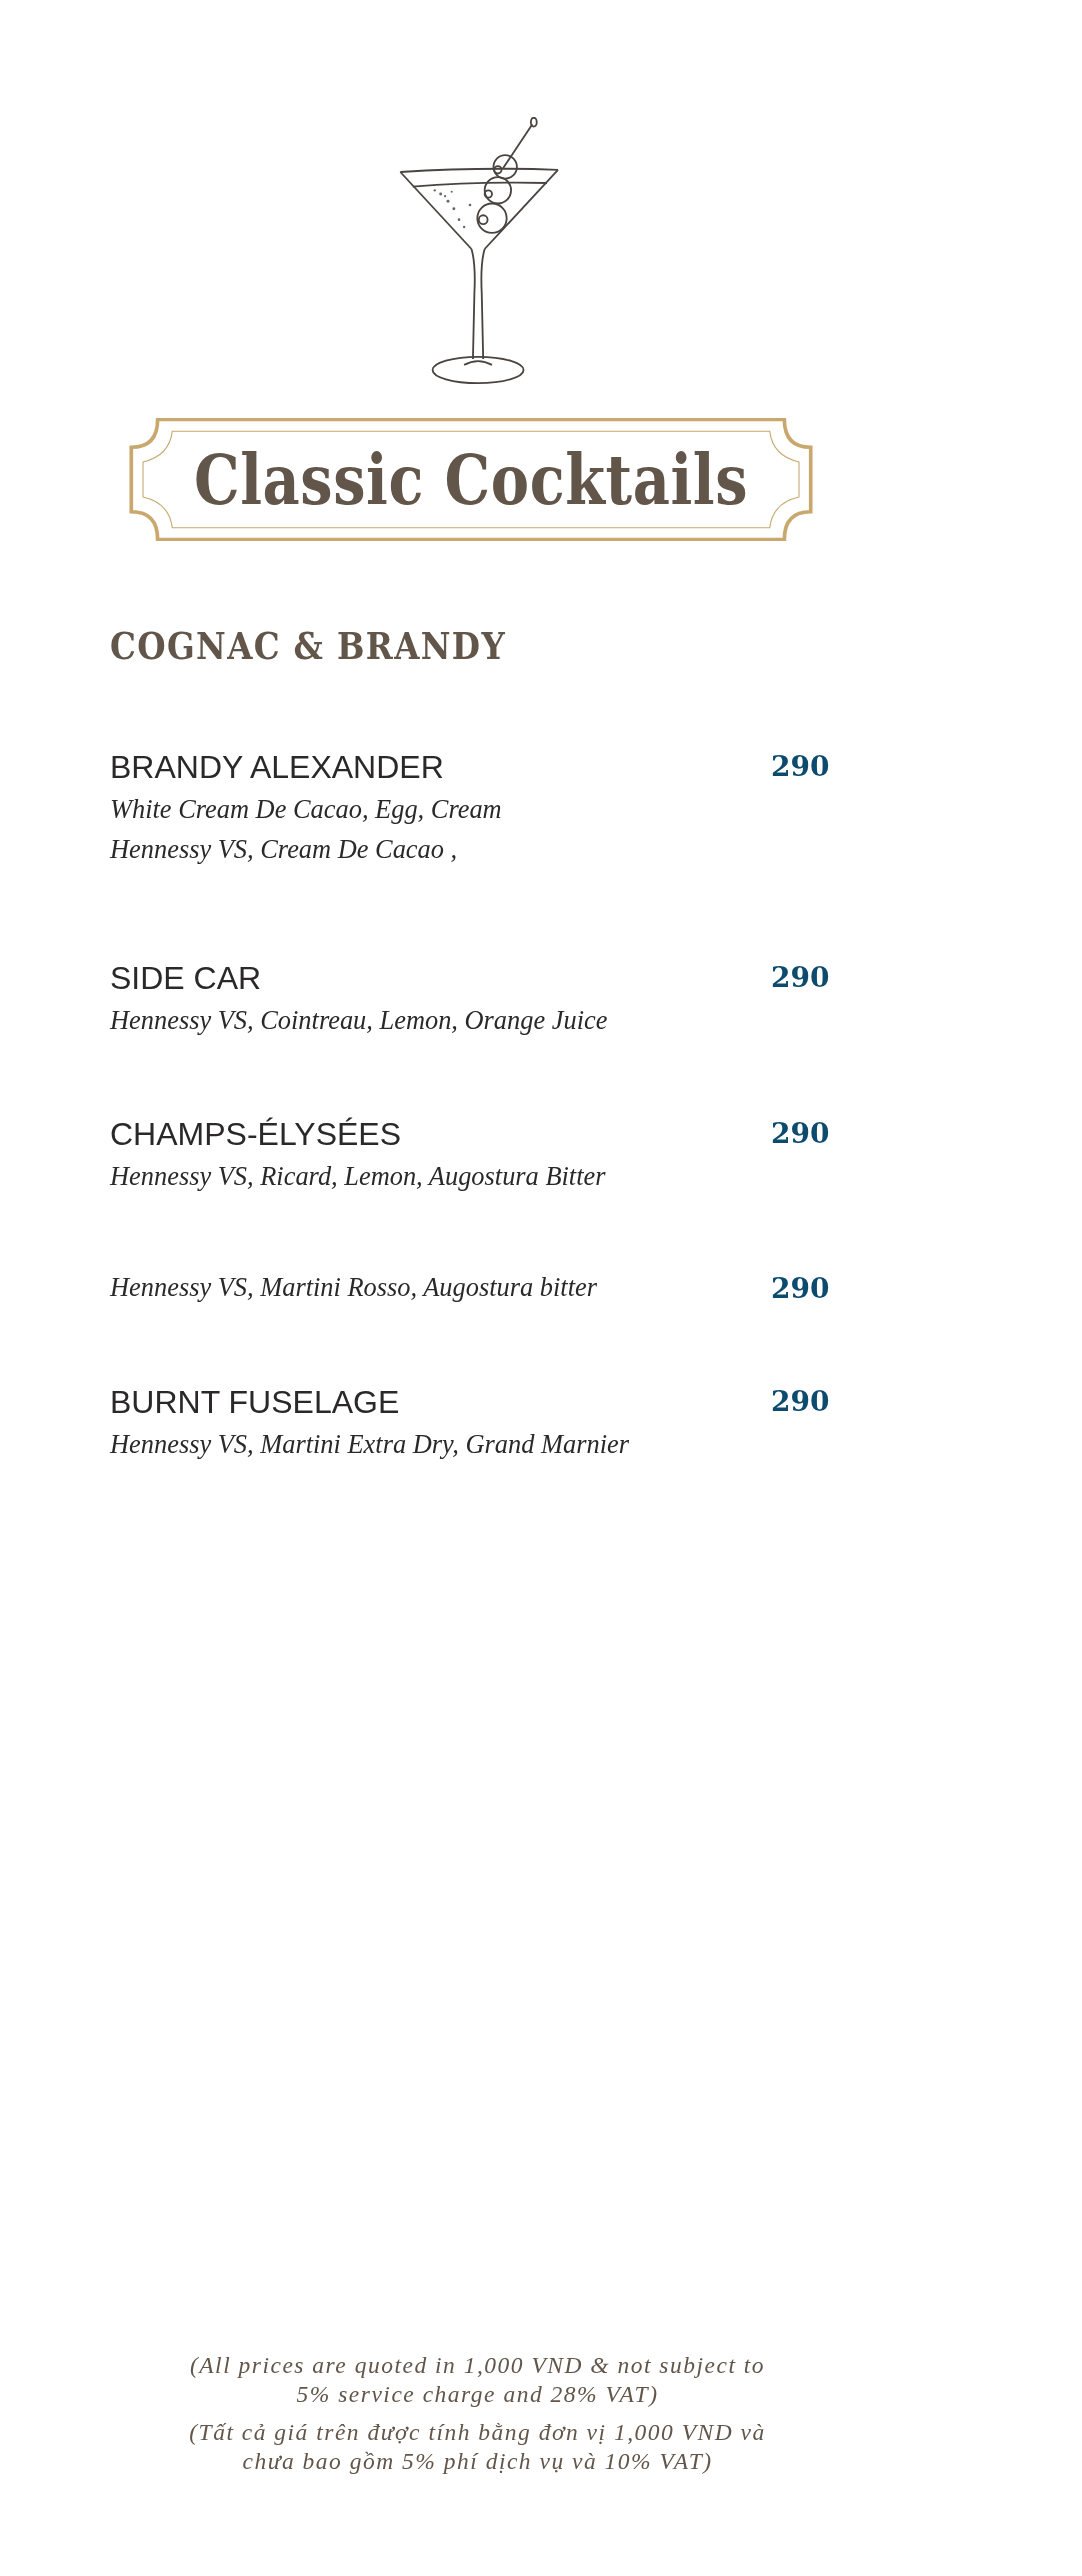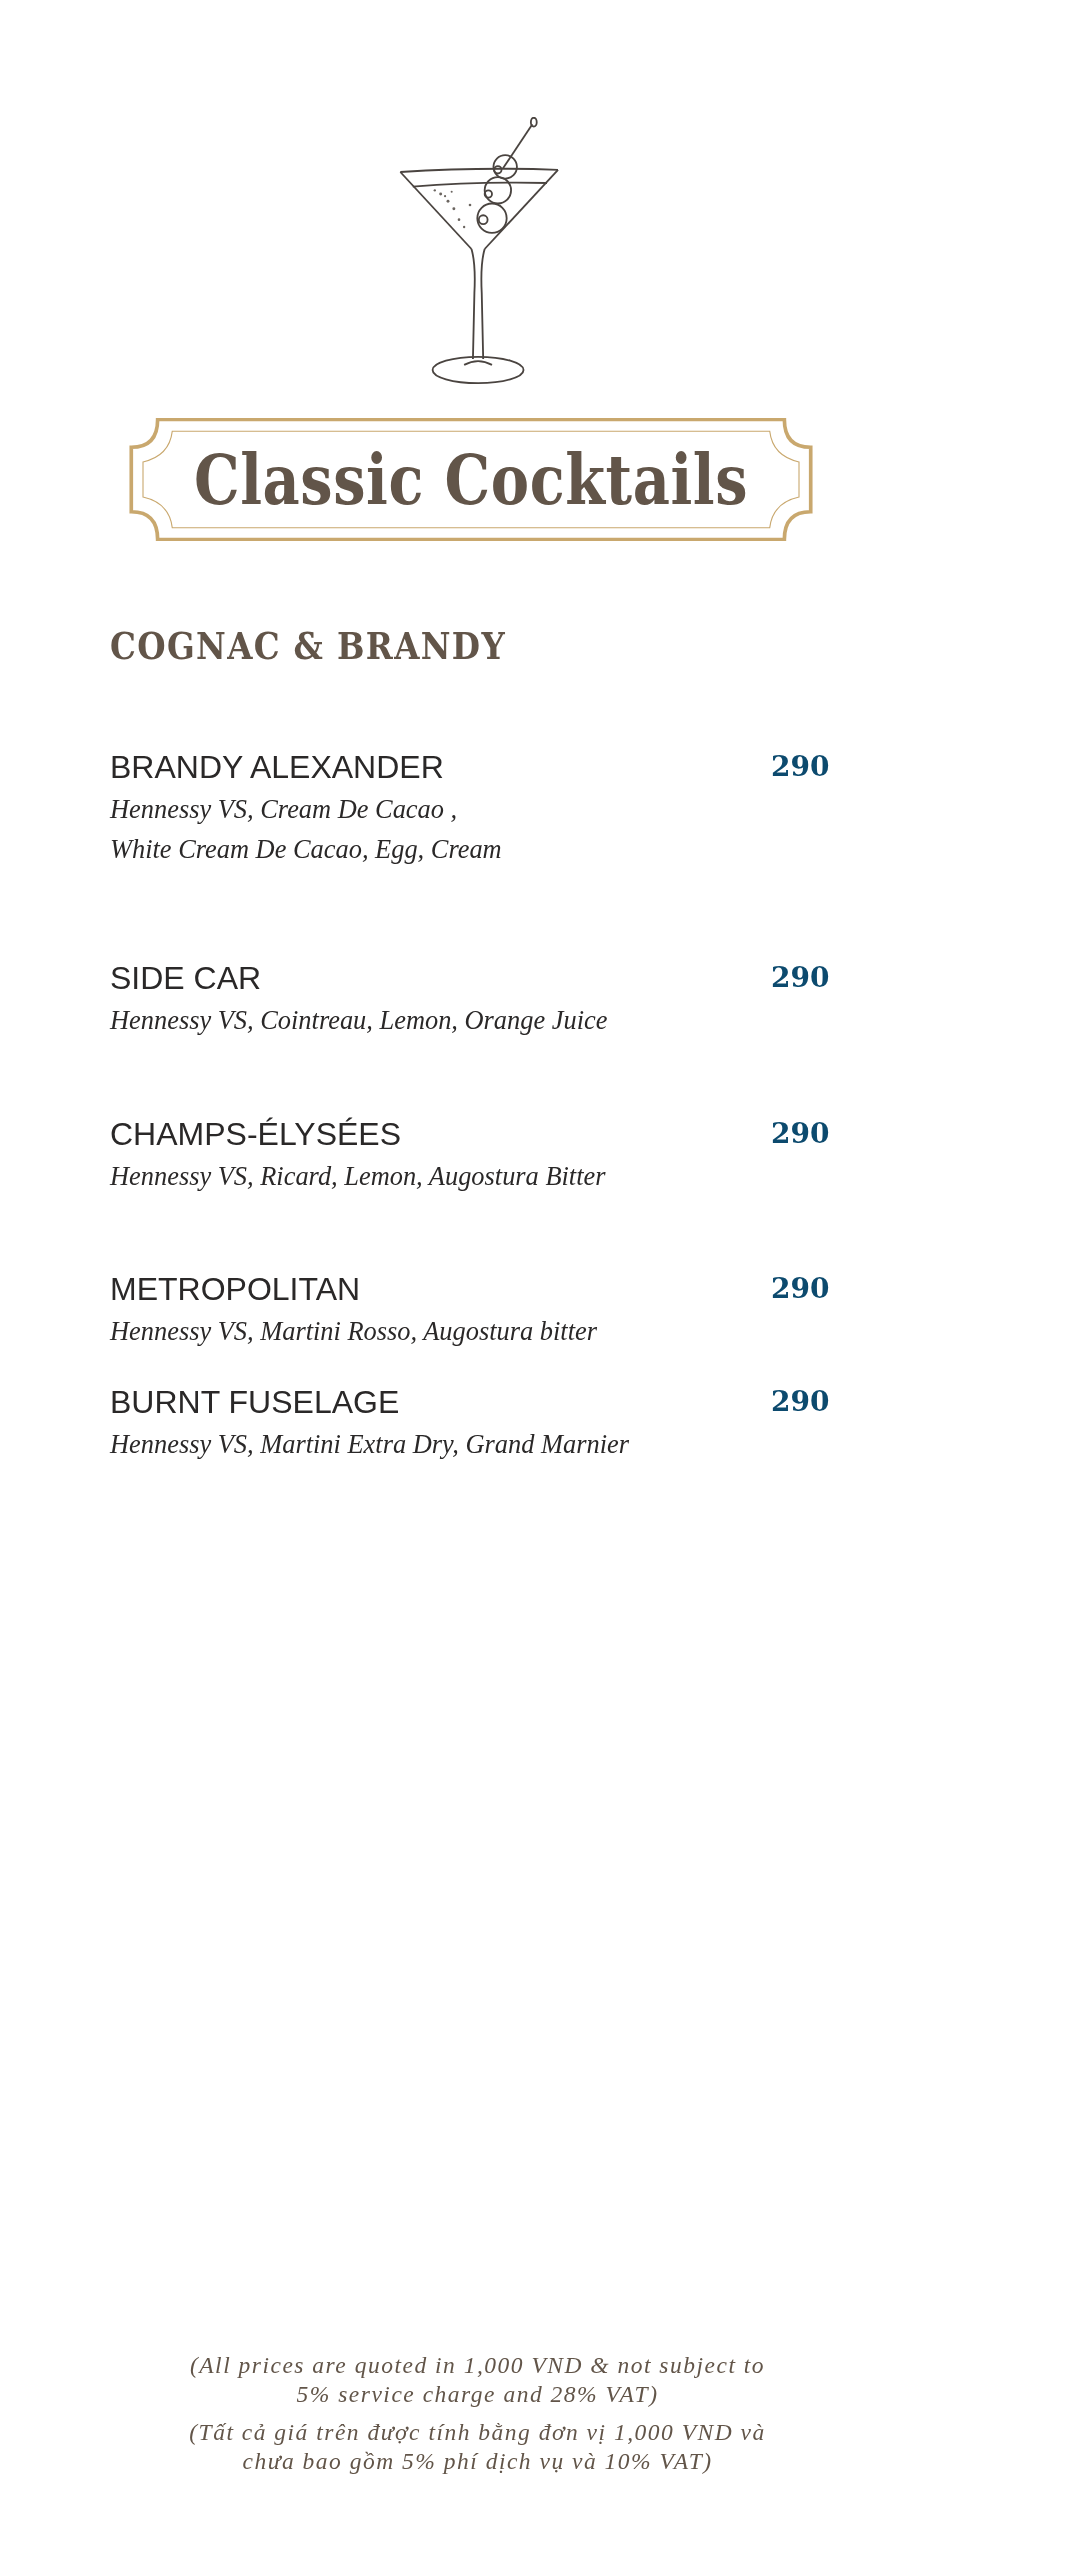--- a/index.html
+++ b/index.html
@@ -63,39 +63,38 @@
 <svg id="banner" class="abs" viewBox="0 0 932 168">
   <path d="M38 2 L894 2 L894 2 Q894 40 930 40 L930 128 Q894 128 894 166 L38 166 Q38 128 2 128 L2 40 Q38 40 38 2 Z" fill="none" stroke="#c9a86e" stroke-width="5"></path>
   <path d="M58 18 L874 18 Q878 52 914 60 L914 108 Q878 116 874 150 L58 150 Q54 116 18 108 L18 60 Q54 52 58 18 Z" fill="none" stroke="#c9a86e" stroke-width="1.5"></path>
 </svg>
 <div id="banner-title" class="abs">Classic Cocktails</div>
 
 <div id="section-title" class="abs">COGNAC &amp; BRANDY</div>
 
 <div class="item" style="top:745px;">
   <span class="item-name">BRANDY ALEXANDER</span>
+  <span class="item-desc">White Cream De Cacao, Egg, Cream</span>
   <span class="item-desc">Hennessy VS, Cream De Cacao ,</span>
-  <span class="item-desc">White Cream De Cacao, Egg, Cream</span>
   <span class="item-price">290</span>
 </div>
 
 <div class="item" style="top:956px;">
   <span class="item-name">SIDE CAR</span>
   <span class="item-desc">Hennessy VS, Cointreau, Lemon, Orange Juice</span>
   <span class="item-price">290</span>
 </div>
 
 <div class="item" style="top:1112px;">
   <span class="item-name">CHAMPS-ÉLYSÉES</span>
   <span class="item-desc">Hennessy VS, Ricard, Lemon, Augostura Bitter</span>
   <span class="item-price">290</span>
 </div>
 
 <div class="item" style="top:1267px;">
-  <span class="item-name">METROPOLITAN</span>
   <span class="item-desc">Hennessy VS, Martini Rosso, Augostura bitter</span>
   <span class="item-price">290</span>
 </div>
 
 <div class="item" style="top:1380px;">
   <span class="item-name">BURNT FUSELAGE</span>
   <span class="item-desc">Hennessy VS, Martini Extra Dry, Grand Marnier</span>
   <span class="item-price">290</span>
 </div>
 

